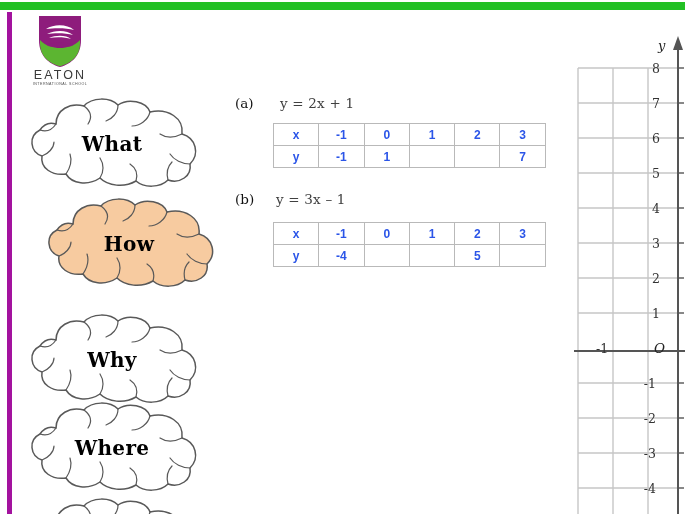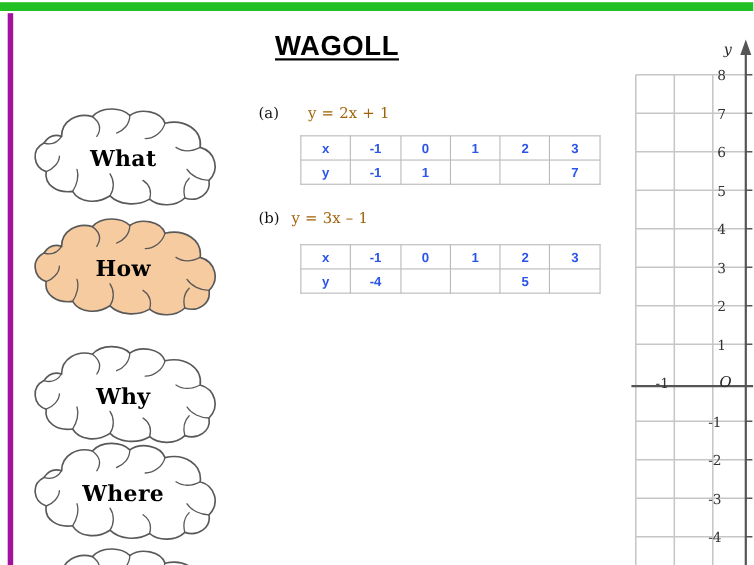--- a/index.html
+++ b/index.html
@@ -98,21 +98,21 @@
     justify-content: center;
     font-family: "DejaVu Serif", serif;
     font-weight: bold;
     font-size: 20px;
     color: #000000;
     letter-spacing: 0.3px;
     padding-left: 4px;
     box-sizing: border-box;
   }
   #cloud-0 { top: 96px; }
-  #cloud-1 { top: 196px; }
+  #cloud-1 { top: 196px; margin-left: 17px; }
   #cloud-2 { top: 312px; }
   #cloud-3 { top: 400px; }
   #cloud-4 { top: 496px; }
 
   
   .title {
     position: absolute;
     left: 250px;
     top: 28px;
     font-family: "Liberation Sans", sans-serif;
@@ -128,27 +128,27 @@
   .q-label {
     position: absolute;
     font-family: "DejaVu Serif", serif;
     font-size: 13.5px;
     color: #111111;
   }
   .q-eq {
     position: absolute;
     font-family: "DejaVu Serif", serif;
     font-size: 13.5px;
-    color: #a16207;
+    color: #404040;
     letter-spacing: 0.2px;
   }
   #q0-label { left: 235px; top: 95px; }
   #q0-eq    { left: 280px; top: 95px; }
   #q1-label { left: 235px; top: 191px; }
-  #q1-eq    { left: 265px; top: 191px; }
+  #q1-eq    { left: 276px; top: 191px; }
 
   
   table.vt {
     position: absolute;
     border-collapse: collapse;
     table-layout: fixed;
     width: 266px;
   }
   #table-0 { left: 273px; top: 123px; }
   #table-1 { left: 273px; top: 222px; }
@@ -210,20 +210,32 @@
 </style>
 </head>
 <body>
 
 <div class="slide">
 
   <div class="green-bar"></div>
 
   <div class="purple-stripe"></div>
 
+  <div class="logo-wrap">
+    <svg class="logo-shield" viewBox="0 0 46 54">
+      <path d="M2 2 L44 2 L44 26 C44 42 34 50 23 53 C12 50 2 42 2 26 Z" fill="#8E1C7C"></path>
+      <path d="M3 29 C3 43 13 49.5 23 52.2 C33 49.5 43 43 43 29 L43 26 C38 32 29 34 23 34 C17 34 8 32 3 26 Z" fill="#5CB531"></path>
+      <path d="M9 15 C17 10 30 10 37 16 C30 14 18 14 9 15 Z" fill="#FFFFFF"></path>
+      <path d="M10 20 C18 16 30 16 36 21 C29 19 18 19 10 20 Z" fill="#FFFFFF"></path>
+      <path d="M12 24 C19 21 29 21 34 25 C28 23 19 23 12 24 Z" fill="#FFFFFF"></path>
+      <ellipse cx="23" cy="31" rx="13" ry="2.4" fill="#8E1C7C" opacity="0.55"></ellipse>
+    </svg>
+    <div class="logo-eaton">EATON</div>
+    <div class="logo-sub">INTERNATIONAL SCHOOL</div>
+  </div>
 
   <div class="cloud" id="cloud-0">
     <svg viewBox="0 0 196 96">
       <path class="cloud-path" d="M44,28 C44,14 58,6 72,10 C80,1 98,1 106,9 C116,2 134,5 138,16 C156,12 172,22 170,38 C184,42 188,58 178,68 C180,80 168,88 156,84 C148,92 132,92 124,85 C112,92 96,90 88,82 C76,90 60,88 54,78 C40,80 28,72 30,60 C18,56 16,40 28,34 C32,28 38,26 44,28 Z" fill="#FFFFFF" stroke="#595959" stroke-width="1.5" stroke-linejoin="round"></path>
       <path d="M72,10 C80,16 80,22 76,28 M106,9 C106,17 100,23 94,25 M138,16 C136,24 128,30 120,30 M170,38 C162,42 154,42 148,38 M178,68 C170,68 162,64 158,58 M156,84 C154,76 156,70 160,66 M124,85 C126,78 124,72 118,68 M88,82 C92,76 92,68 88,62 M54,78 C58,72 60,64 58,58 M30,60 C36,58 42,52 42,46 M28,34 C34,36 40,34 44,28" fill="none" stroke="#595959" stroke-width="1.2" stroke-linecap="round"></path>
     </svg>
     <div class="cloud-label">What</div>
   </div>
 
   <div class="cloud" id="cloud-1">
@@ -251,21 +263,20 @@
   </div>
 
   <div class="cloud" id="cloud-4">
     <svg viewBox="0 0 196 96">
       <path class="cloud-path" d="M44,28 C44,14 58,6 72,10 C80,1 98,1 106,9 C116,2 134,5 138,16 C156,12 172,22 170,38 C184,42 188,58 178,68 C180,80 168,88 156,84 C148,92 132,92 124,85 C112,92 96,90 88,82 C76,90 60,88 54,78 C40,80 28,72 30,60 C18,56 16,40 28,34 C32,28 38,26 44,28 Z" fill="#FFFFFF" stroke="#595959" stroke-width="1.5" stroke-linejoin="round"></path>
       <path d="M72,10 C80,16 80,22 76,28 M106,9 C106,17 100,23 94,25 M138,16 C136,24 128,30 120,30 M170,38 C162,42 154,42 148,38" fill="none" stroke="#595959" stroke-width="1.2" stroke-linecap="round"></path>
     </svg>
     <div class="cloud-label"></div>
   </div>
 
-  <div class="title">WAGOLL</div>
 
   <div class="q-label" id="q0-label">(a)</div>
   <div class="q-eq" id="q0-eq">y = 2x + 1</div>
   <table class="vt" id="table-0">
     <tbody>
         <tr>
       <td>x</td>
       <td>-1</td>
       <td>0</td>
       <td>1</td>

